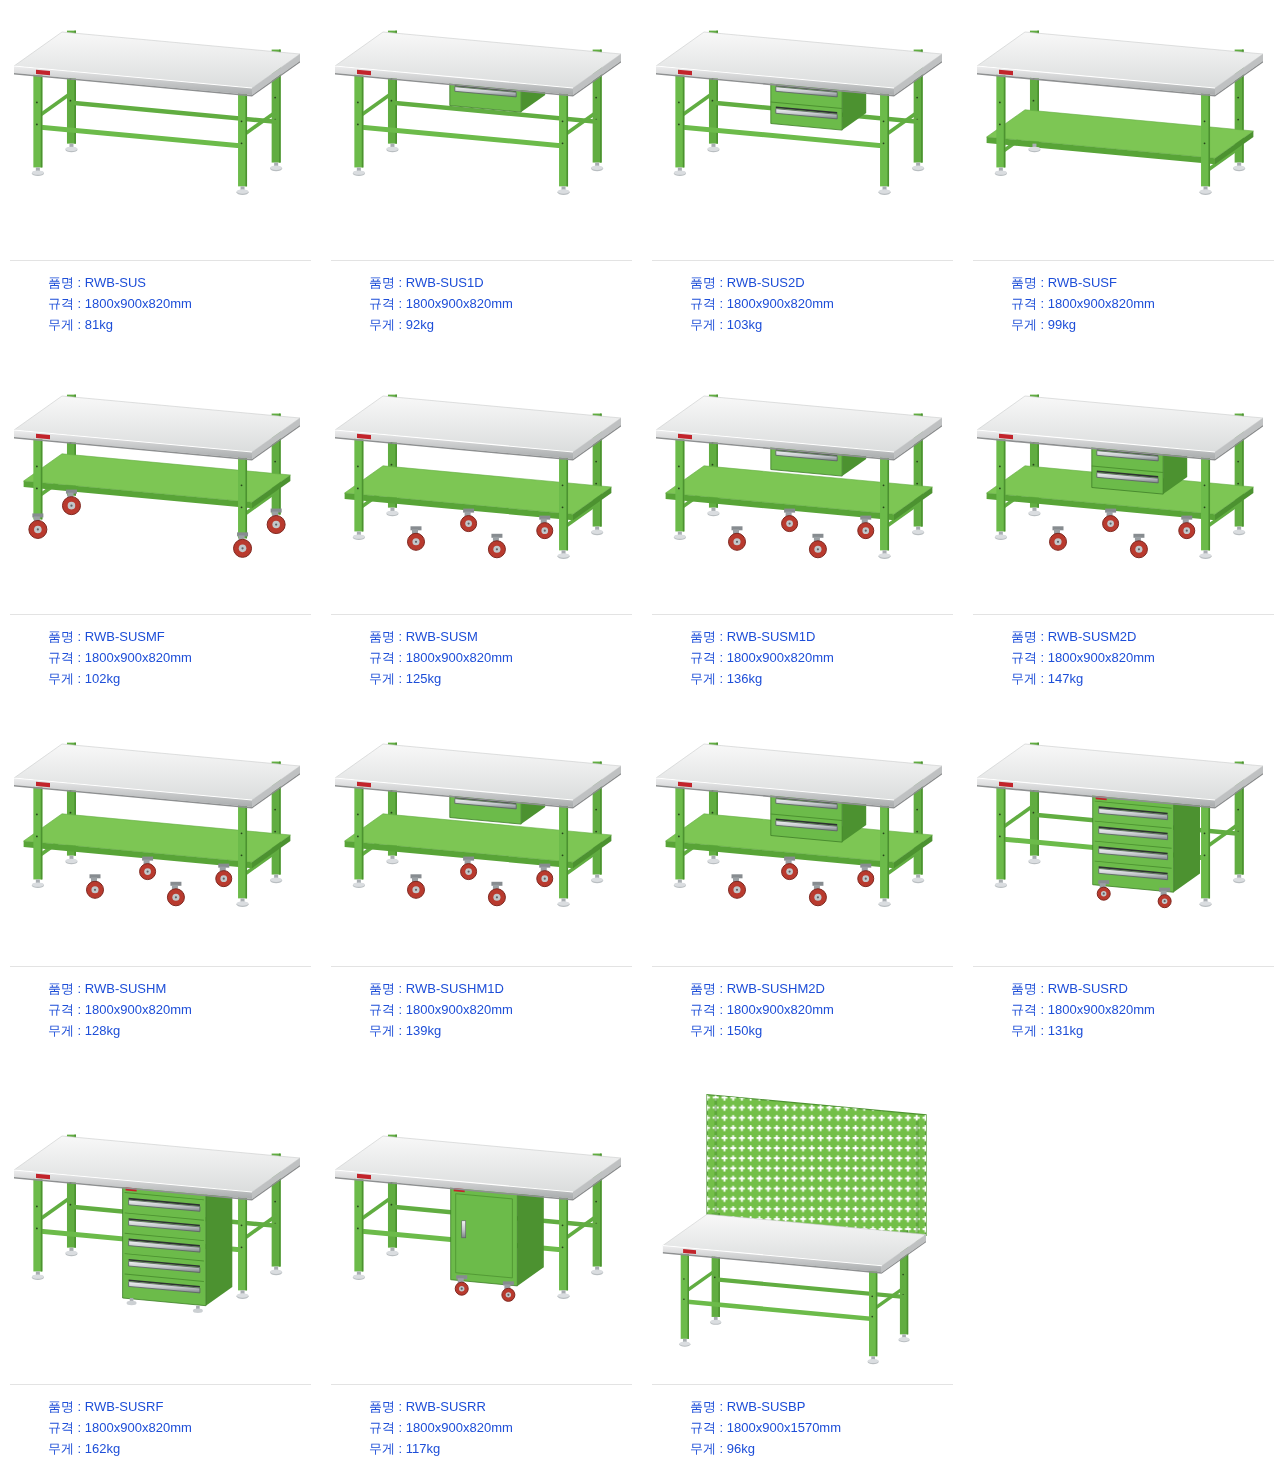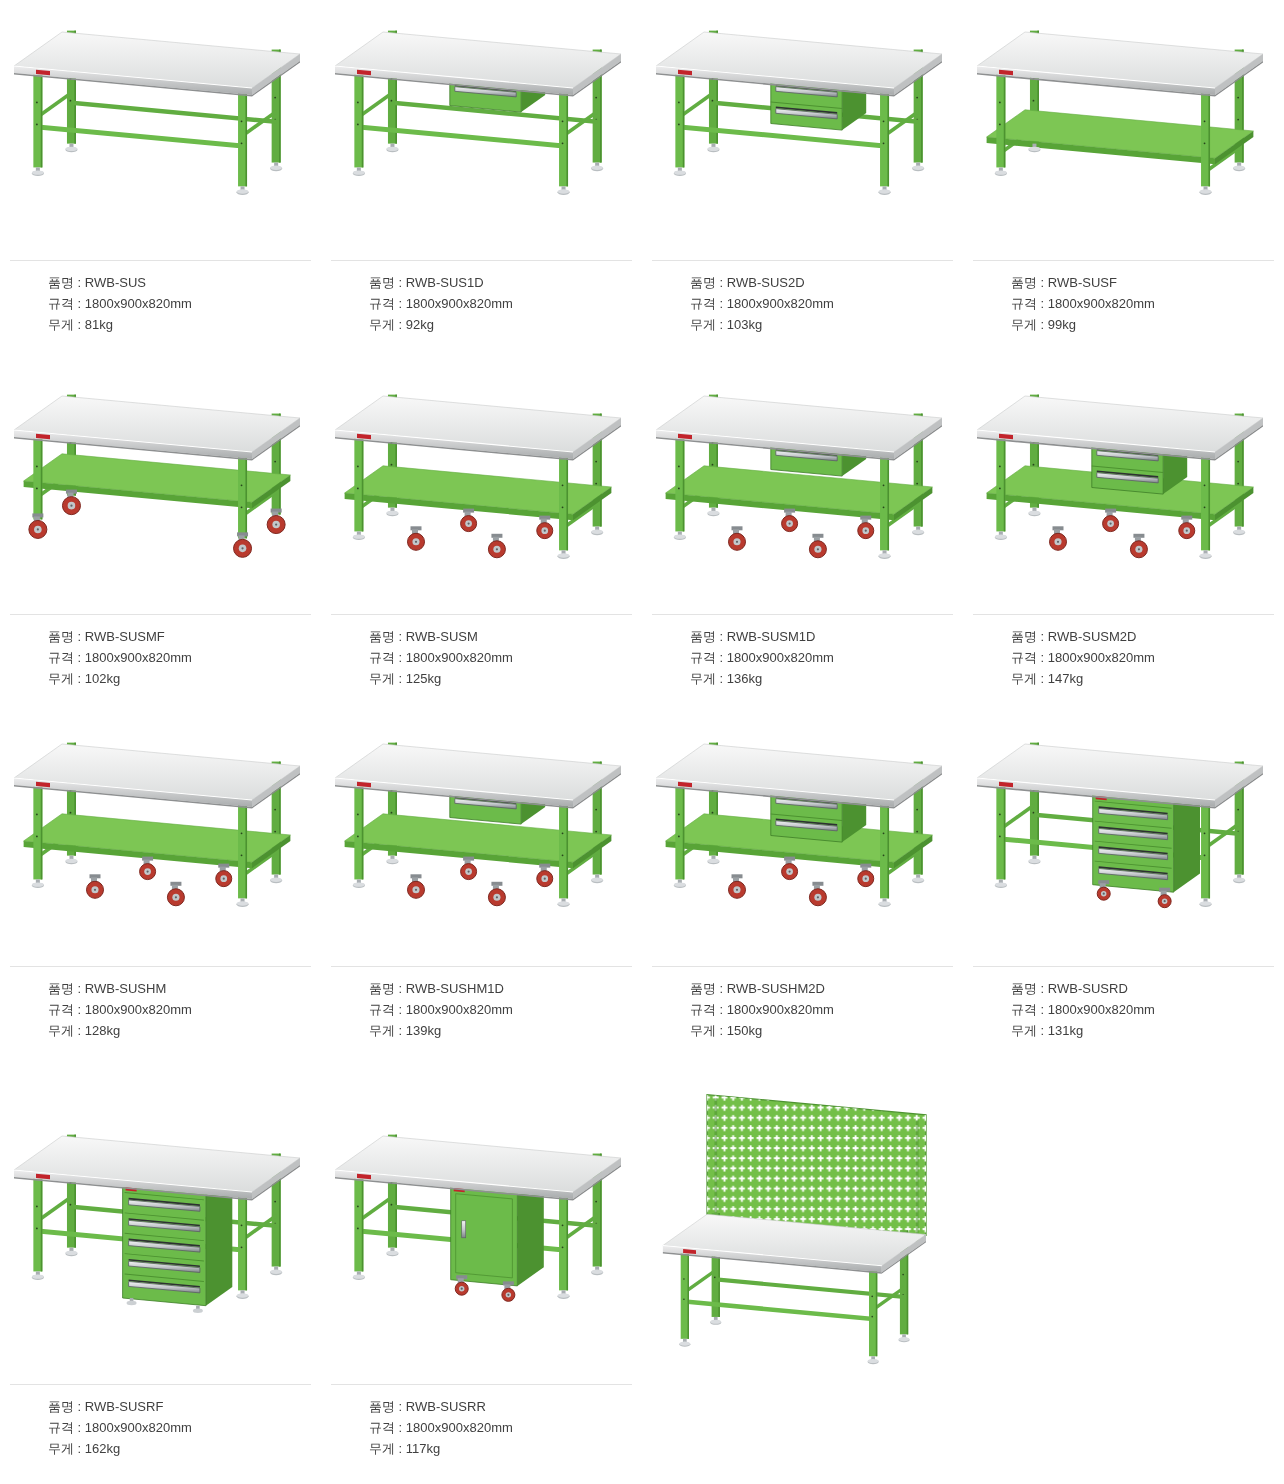--- a/index.html
+++ b/index.html
@@ -5,21 +5,21 @@
   *{box-sizing:border-box}
   html,body{margin:0;padding:0;background:#ffffff}
   body{width:1284px;font-family:"Liberation Sans","DejaVu Sans",sans-serif}
   .grid{display:grid;grid-template-columns:repeat(4,321px)}
   .card{display:flex;flex-direction:column;background:#fff}
   .r1{height:366px}.r2{height:348px}.r3{height:352px}.r4{height:418px}
   .r1 .imgwrap{height:260px}.r2 .imgwrap{height:248px}.r3 .imgwrap{height:252px}.r4 .imgwrap{height:318px}
   .imgwrap{overflow:hidden;cursor:pointer}
   .imgwrap svg{display:block}
   .labels{border-top:1px solid #e3e3e3;margin:0 10px;padding:11px 0 0 38px;flex:1}
-  .line{font-size:13px;color:#404040;line-height:21px;white-space:pre-wrap}
+  .line{font-size:13px;color:#1d4ed8;line-height:21px;white-space:pre-wrap}
 </style>
 </head>
 <body>
 
 <div class="grid" id="grid">
     <div class="card r1">
       <div class="imgwrap">
         <svg width="321" height="260" viewBox="0 0 321 260" xmlns="http://www.w3.org/2000/svg">
           <defs>
             <linearGradient id="tg0" x1="0" y1="0" x2="0" y2="1">
@@ -1249,14 +1249,19 @@
             <polygon points="14.0,56.0 62.0,22.0 300.0,44.0 252.0,78.0" fill="url(#tg14)" stroke="#c9cbcb" stroke-width="0.6"></polygon>
             <polygon points="14.0,56.0 252.0,78.0 252.0,85.0 14.0,63.0" fill="url(#eg14)"></polygon>
             <polygon points="252.0,78.0 300.0,44.0 300.0,51.0 252.0,85.0" fill="#bfc1c2"></polygon>
             <polygon points="14.0,63.0 252.0,85.0 252.0,86.6 14.0,64.6" fill="#8e9091"></polygon>
             <polygon points="252.0,85.0 300.0,51.0 300.0,52.4 252.0,86.4" fill="#87898a"></polygon>
             <line x1="14" y1="56" x2="252" y2="78" stroke="#ffffff" stroke-width="1.1"></line>
             <polygon points="36.0,59.8 50.0,61.1 50.0,65.3 36.0,64.0" fill="#c2242b"></polygon>
           </g>
         </svg>
       </div>
+      <div class="labels">
+        <div class="line"><span>품명</span><span> : </span><span>RWB-SUSBP</span></div>
+        <div class="line"><span>규격</span><span> : </span><span>1800x900x1570mm</span></div>
+        <div class="line"><span>무게</span><span> : </span><span>96kg</span></div>
+      </div>
     </div>
   </div>
 
 </body></html>

